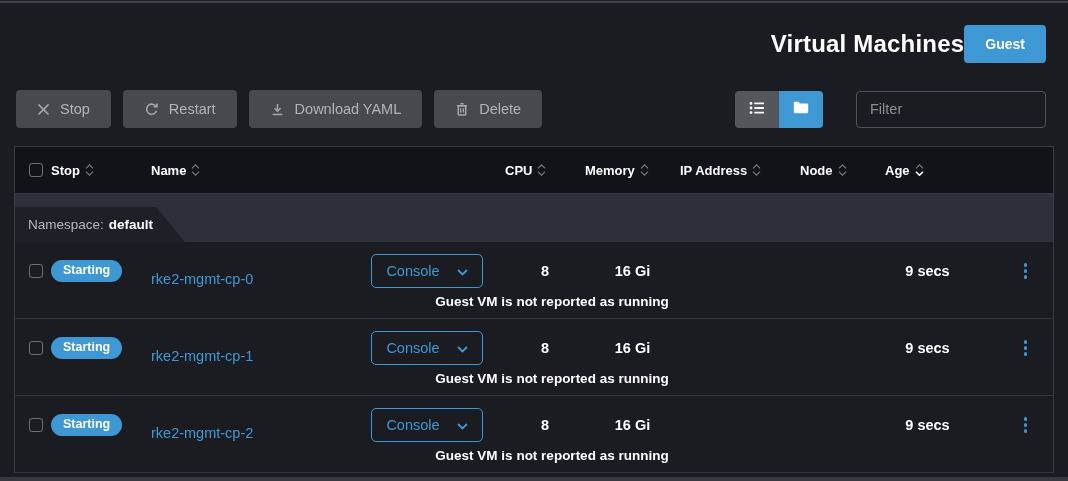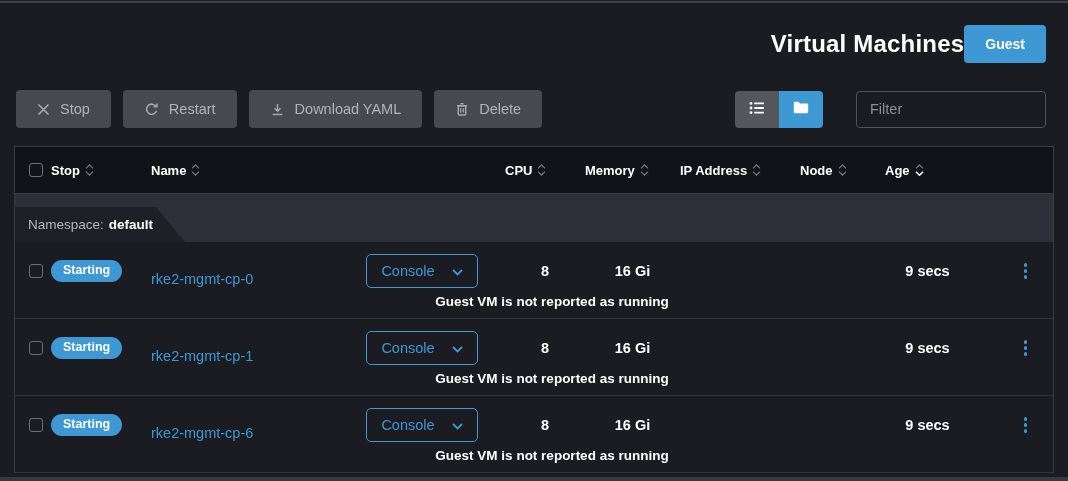--- a/index.html
+++ b/index.html
@@ -74,21 +74,21 @@
     display: grid; grid-template-columns: var(--cols);
     padding: 9px 0 5px; border-bottom: 1px solid #33343c; background: #1b1c22;
   }
   .cell { display: flex; align-items: center; height: 40px; grid-row: 1; }
   .badge {
     background: #3d98d3; color: #fff; border-radius: 11px;
     padding: 4px 12px 5px; font-size: 12.5px; font-weight: 600; line-height: 1;
   }
   .vm-link { color: #3d98d3; font-size: 14.5px; text-decoration: none; cursor: pointer; margin-top: 16px; }
   .console-btn {
-    width: 112px; height: 34px; background: transparent;
+    width: 112px; height: 34px; margin-left: 5px; background: transparent;
     border: 1px solid #3d98d3; border-radius: 5px; color: #3d98d3;
     font-size: 14.5px; font-family: inherit; display: flex; align-items: center;
     justify-content: center; gap: 17px; cursor: pointer;
   }
   .num { justify-content: center; font-weight: 700; font-size: 14.5px; }
   .cell.actions { justify-content: flex-end; padding-right: 21px; }
   .kebab { background: none; border: none; display: flex; flex-direction: column; gap: 2.5px; padding: 5px; cursor: pointer; }
   .kebab i { width: 3.5px; height: 3.5px; border-radius: 50%; background: #3d98d3; }
   .row-message { grid-column: 2 / 11; grid-row: 2; font-size: 13.5px; font-weight: 700; color: #fff; padding: 3px 0 4px; text-align: center; }
 </style>
@@ -323,21 +323,21 @@
   </div>
 
   <div class="vm-row">
     <div class="cell cb-pad">
         <span class="checkbox"></span>
       </div>
     <div class="cell">
         <span class="badge">Starting</span>
       </div>
     <div class="cell">
-        <a class="vm-link">rke2-mgmt-cp-6</a>
+        <a class="vm-link">rke2-mgmt-cp-2</a>
       </div>
     <div class="cell">
       <button class="console-btn">
         <span>Console</span>
         <span><svg width="11" height="7" viewBox="0 0 11 7">
               <path d="M1 1l4.5 4.5L10 1" fill="none" stroke="currentColor" stroke-width="1.8"></path>
             </svg></span>
       </button>
     </div>
     <div class="cell num">8</div>

